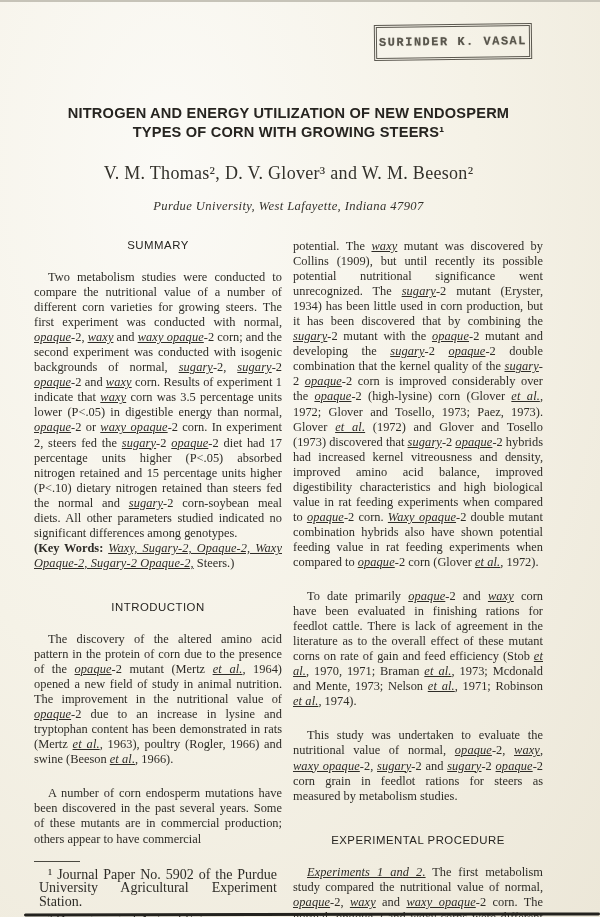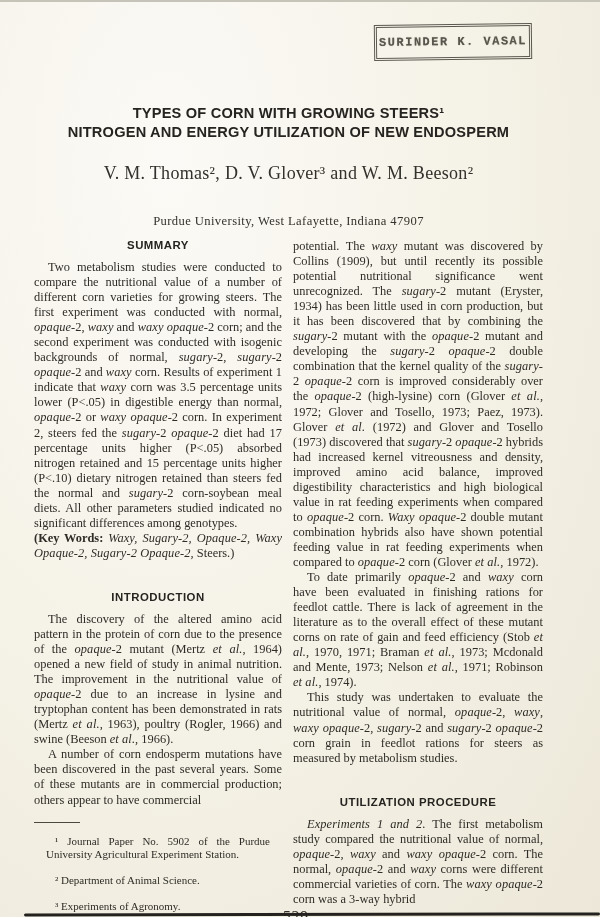--- a/index.html
+++ b/index.html
@@ -27,62 +27,62 @@
     white-space:nowrap;
   }
 
   .header{position:absolute;left:34px;top:104px;width:509px;text-align:center;}
   .title{
     font-family:"Liberation Sans", sans-serif;
     font-weight:bold;font-size:14.6px;line-height:19px;letter-spacing:.2px;
     color:#262420;
   }
   .authors{margin-top:21px;font-size:18px;letter-spacing:.3px;color:#33312b;}
-  .affiliation{margin-top:30px;font-size:12.6px;letter-spacing:.4px;color:#33312b;}
+  .affiliation{margin-top:15px;font-size:12.6px;font-style:italic;letter-spacing:.4px;color:#33312b;}
 
   .columns{position:absolute;left:34px;top:239px;width:509px;display:flex;gap:11px;}
   .col{width:248px;}
   .col.right{width:250px;}
 
   .sec-heading{
     font-family:"Liberation Sans", sans-serif;
-    font-weight:bold;font-size:11.4px;letter-spacing:.5px;
+    font-weight:normal;font-size:11.4px;letter-spacing:.5px;
     text-align:center;color:#262420;margin:0 0 9px 0;
   }
   .sec-heading.spaced{margin-top:30px;}
 
   p.body{
     margin:0;font-size:12.4px;line-height:15.05px;
     text-align:justify;text-justify:inter-word;
   }
-  p.body.indent{text-indent:14px;}
-  p.body i{letter-spacing:.1px;}
+  p.body.indent{text-indent:14px;margin-top:19px;}
+  p.body i{letter-spacing:.1px;text-decoration:underline;}
 
   .footnote-rule{border:none;border-top:1px solid #4a4840;width:46px;margin:14px 0 6px 0;}
   p.footnote{
-    margin:12px;font-size:11px;line-height:13.9px;text-align:justify;text-indent:9px;
+    margin:5px;font-size:14px;line-height:13.9px;text-align:justify;text-indent:9px;
   }
 
   .footer{margin-left:-10px;margin-top:2px;}
   .page-number{font-size:16px;line-height:16px;letter-spacing:.5px;}
   .journal-line{font-size:11.6px;line-height:15px;letter-spacing:.15px;white-space:nowrap;}
 </style>
 </head>
 <body>
 
 <div class="scan-edge-top"></div>
 
 <div class="stamp">
   <span>SURINDER K. VASAL</span>
 </div>
 
 <div class="header">
   <div class="title">
+    <div>NITROGEN AND ENERGY UTILIZATION OF NEW ENDOSPERM</div>
     <div>TYPES OF CORN WITH GROWING STEERS¹</div>
-    <div>NITROGEN AND ENERGY UTILIZATION OF NEW ENDOSPERM</div>
   </div>
   <div class="authors">V. M. Thomas², D. V. Glover³ and W. M. Beeson²</div>
   <div class="affiliation">Purdue University, West Lafayette, Indiana 47907</div>
 </div>
 
 <div class="columns">
 
   <div class="col left">
     <h2 class="sec-heading">SUMMARY</h2>
     <p class="body indent">Two metabolism studies were conducted to compare the nutritional value of a number of different corn varieties for growing steers. The first experiment was conducted with normal, <i>opaque</i>-2, <i>waxy</i> and <i>waxy opaque</i>-2 corn; and the second experiment was conducted with isogenic backgrounds of normal, <i>sugary</i>-2, <i>sugary</i>-2 <i>opaque</i>-2 and <i>waxy</i> corn. Results of experiment 1 indicate that <i>waxy</i> corn was 3.5 percentage units lower (P&lt;.05) in digestible energy than normal, <i>opaque</i>-2 or <i>waxy opaque</i>-2 corn. In experiment 2, steers fed the <i>sugary</i>-2 <i>opaque</i>-2 diet had 17 percentage units higher (P&lt;.05) absorbed nitrogen retained and 15 percentage units higher (P&lt;.10) dietary nitrogen retained than steers fed the normal and <i>sugary</i>-2 corn-soybean meal diets. All other parameters studied indicated no significant differences among genotypes.</p>
@@ -96,21 +96,21 @@
     <p class="footnote">¹ Journal Paper No. 5902 of the Purdue University Agricultural Experiment Station.</p>
     <p class="footnote">² Department of Animal Science.</p>
     <p class="footnote">³ Experiments of Agronomy.</p>
   </div>
 
   <div class="col right">
     <p class="body">potential. The <i>waxy</i> mutant was discovered by Collins (1909), but until recently its possible potential nutritional significance went unrecognized. The <i>sugary</i>-2 mutant (Eryster, 1934) has been little used in corn production, but it has been discovered that by combining the <i>sugary</i>-2 mutant with the <i>opaque</i>-2 mutant and developing the <i>sugary</i>-2 <i>opaque</i>-2 double combination that the kernel quality of the <i>sugary</i>-2 <i>opaque</i>-2 corn is improved considerably over the <i>opaque</i>-2 (high-lysine) corn (Glover <i>et al.</i>, 1972; Glover and Tosello, 1973; Paez, 1973). Glover <i>et al.</i> (1972) and Glover and Tosello (1973) discovered that <i>sugary</i>-2 <i>opaque</i>-2 hybrids had increased kernel vitreousness and density, improved amino acid balance, improved digestibility characteristics and high biological value in rat feeding experiments when compared to <i>opaque</i>-2 corn. <i>Waxy opaque</i>-2 double mutant combination hybrids also have shown potential feeding value in rat feeding experiments when compared to <i>opaque</i>-2 corn (Glover <i>et al.</i>, 1972).</p>
     <p class="body indent">To date primarily <i>opaque</i>-2 and <i>waxy</i> corn have been evaluated in finishing rations for feedlot cattle. There is lack of agreement in the literature as to the overall effect of these mutant corns on rate of gain and feed efficiency (Stob <i>et al.</i>, 1970, 1971; Braman <i>et al.</i>, 1973; Mcdonald and Mente, 1973; Nelson <i>et al.</i>, 1971; Robinson <i>et al.</i>, 1974).</p>
     <p class="body indent">This study was undertaken to evaluate the nutritional value of normal, <i>opaque</i>-2, <i>waxy</i>, <i>waxy opaque</i>-2, <i>sugary</i>-2 and <i>sugary</i>-2 <i>opaque</i>-2 corn grain in feedlot rations for steers as measured by metabolism studies.</p>
 
-    <h2 class="sec-heading spaced">UTILIZATION PROCEDURE</h2>
+    <h2 class="sec-heading spaced">EXPERIMENTAL PROCEDURE</h2>
     <p class="body indent"><i>Experiments 1 and 2.</i> The first metabolism study compared the nutritional value of normal, <i>opaque</i>-2, <i>waxy</i> and <i>waxy opaque</i>-2 corn. The normal, <i>opaque</i>-2 and <i>waxy</i> corns were different commercial varieties of corn. The <i>waxy opaque</i>-2 corn was a 3-way hybrid</p>
 
     <div class="footer">
       <div class="page-number">529</div>
       <div class="journal-line">JOURNAL OF ANIMAL SCIENCE, Vol. 42, No. 2, 1976</div>
     </div>
   </div>
 
 </div>
 

